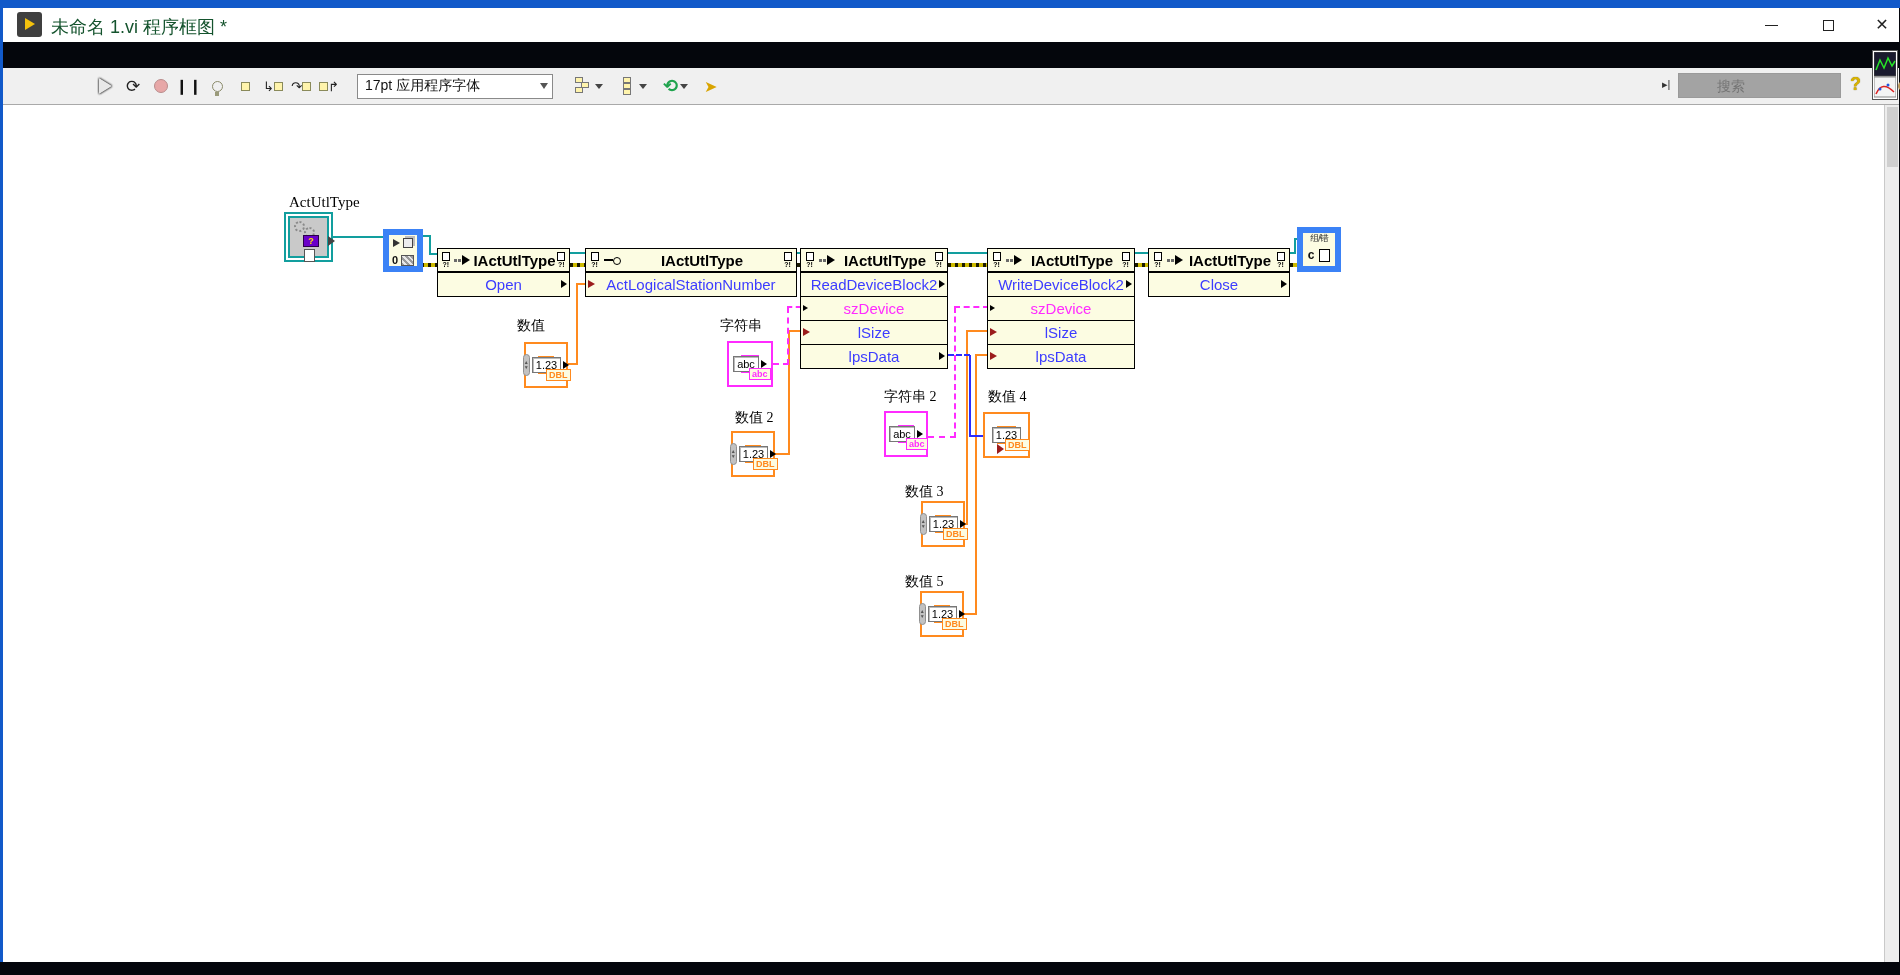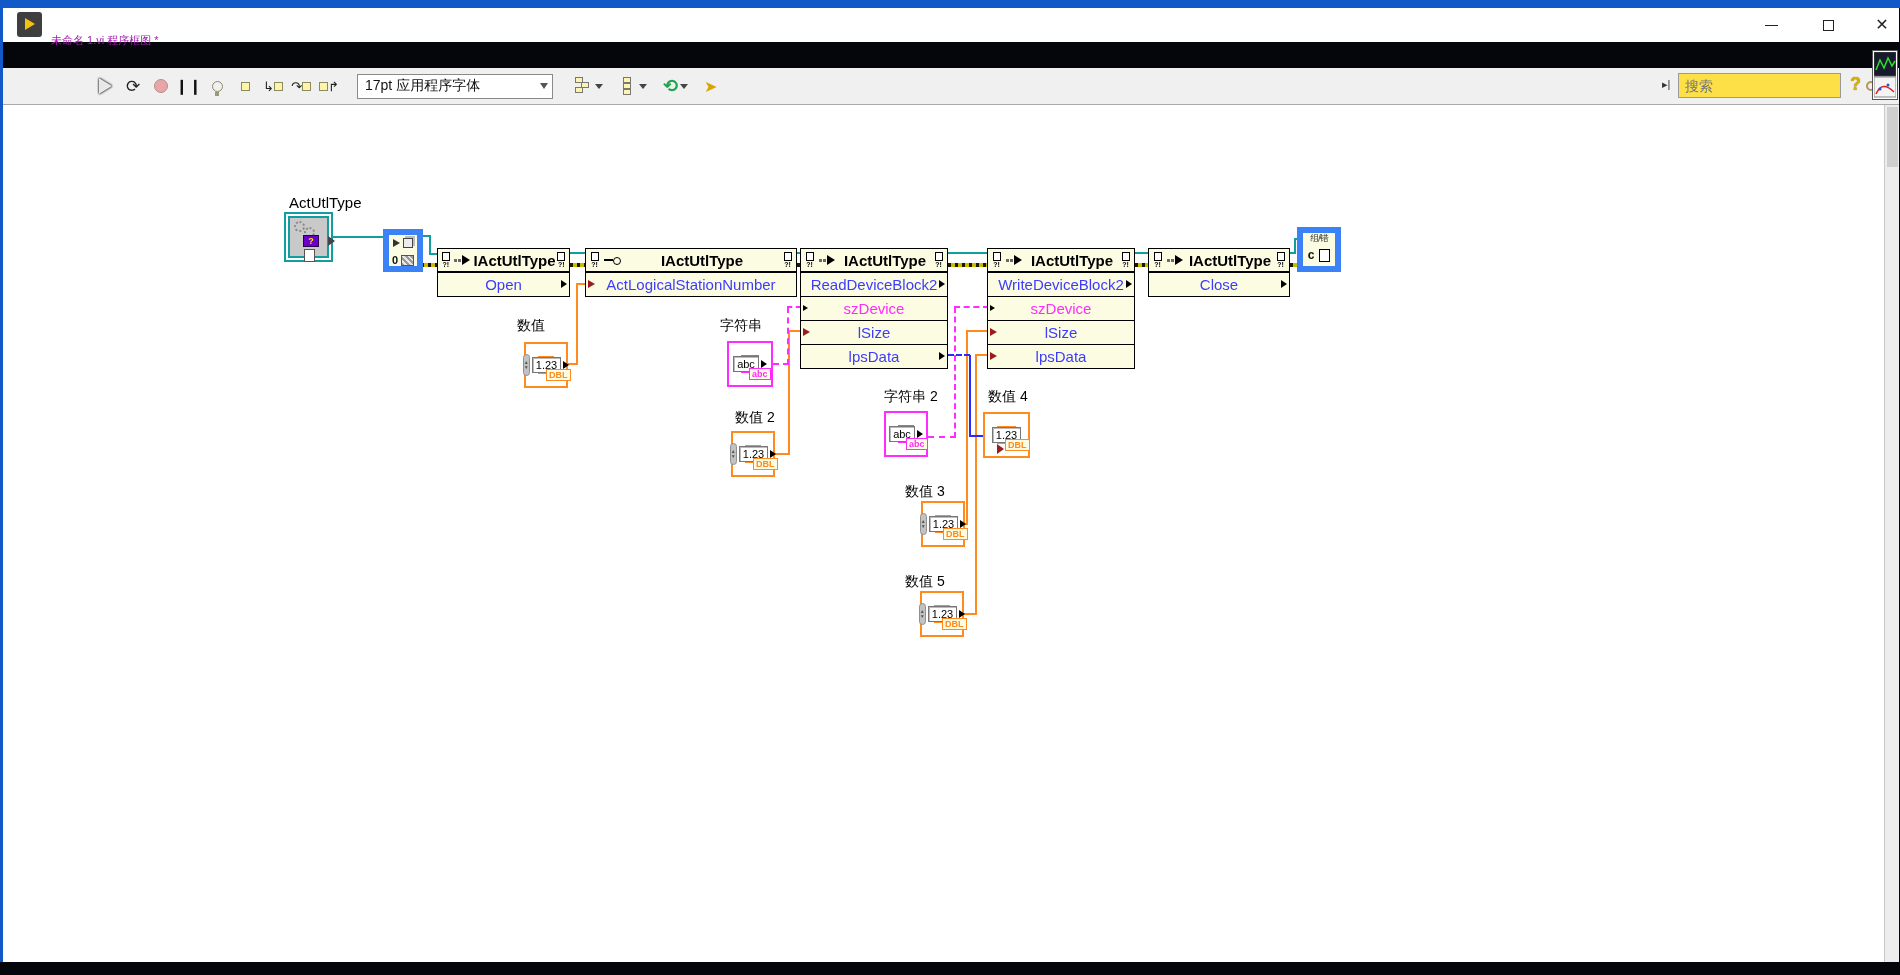--- a/index.html
+++ b/index.html
@@ -17,21 +17,21 @@
   html,body{width:1900px;height:975px;overflow:hidden;background:#04060C;
     font-family:"Liberation Sans","DejaVu Sans",sans-serif;}
   #stage{position:absolute;left:0;top:0;width:1900px;height:975px;}
 
   
   .accent-top{position:absolute;left:0;top:0;width:1900px;height:8px;background:var(--title-blue);}
   .left-border{position:absolute;left:0;top:8px;width:3px;height:954px;background:var(--title-blue);}
   .titlebar{position:absolute;left:3px;top:8px;width:1896px;height:34px;background:#FFFFFF;}
   .lv-logo{position:absolute;left:14px;top:4px;width:25px;height:25px;background:#3F3F3F;border-radius:3px;}
   .lv-logo .tri{position:absolute;left:8px;top:6px;width:0;height:0;border-left:10px solid #F4C20D;border-top:6px solid transparent;border-bottom:6px solid transparent;}
-  .title-text{position:absolute;left:48px;top:7px;font-size:11px;color:#a21caf;margin-top:18px;}
+  .title-text{position:absolute;left:48px;top:7px;font-size:18px;color:#14532d;}
   .winbtn{position:absolute;top:0;width:46px;height:34px;display:flex;align-items:center;justify-content:center;color:#222;font-size:15px;}
   .winbtn .dash{width:13px;height:0;border-top:1.5px solid #222;}
   .winbtn .sq{width:11px;height:11px;border:1.5px solid #222;}
   .winbtn .xx{font-size:16px;line-height:16px;}
 
   .menubar{position:absolute;left:3px;top:42px;width:1896px;height:26px;background:var(--chrome-gray);
     border-bottom:1px solid #D8D8D8;display:flex;align-items:center;padding-left:12px;gap:0;}
   .menu-item{font-size:15px;color:#111;padding:3px 11px;cursor:default;}
 
   .toolbar{position:absolute;left:3px;top:68px;width:1896px;height:37px;background:var(--chrome-gray);
@@ -48,35 +48,35 @@
     margin:0 14px;font-size:14px;color:#111;padding-left:7px;position:relative;}
   .fontsel .dd{position:absolute;right:4px;top:8px;width:0;height:0;border-top:6px solid #555;border-left:4px solid transparent;border-right:4px solid transparent;}
   .tb-dd{display:flex;align-items:center;gap:2px;margin:0 8px;}
   .tb-dd .dd{width:0;height:0;border-top:5px solid #444;border-left:4px solid transparent;border-right:4px solid transparent;}
   .icon-stack{position:relative;width:18px;height:18px;}
   .icon-stack i{position:absolute;width:8px;height:6px;background:#FFF4AC;border:1px solid #777;}
   .cleanup{color:#1FA34D;font-size:18px;font-weight:bold;}
   .reorder{color:#D9A400;font-size:16px;font-weight:bold;}
 
   .search-expander{position:absolute;left:1662px;top:78px;font-size:11px;color:#333;}
-  .searchbox{position:absolute;left:1678px;top:73px;width:163px;height:25px;background:#fde047;border:1px solid #9a9a9a;
-    display:flex;align-items:center;}
+  .searchbox{position:absolute;left:1678px;top:73px;width:163px;height:25px;background:#a3a3a3;border:1px solid #9a9a9a;
+    display:flex;align-items:center;padding-left:32px;}
   .searchbox input{border:0;outline:0;flex:1;font-size:14px;color:#333;padding-left:6px;font-family:inherit;background:transparent;}
   .mag{width:10px;height:10px;border:2px solid #B89557;border-radius:50%;position:relative;margin-right:10px;flex:none;}
   .mag::after{content:"";position:absolute;left:8px;top:8px;width:7px;height:2.5px;background:#B89557;transform:rotate(40deg);border-radius:2px;}
   .helpq{position:absolute;left:1850px;top:74px;font-size:18px;font-weight:bold;color:#D9B300;text-shadow:0 0 1px #6a5a00;}
   .vi-icon{position:absolute;left:1872px;top:50px;width:26px;height:50px;background:#fff;border:1px solid #555;padding:1px;}
 
   
   .diagram-bg{position:absolute;left:3px;top:105px;width:1881px;height:857px;background:#FFFFFF;}
   .vscroll{position:absolute;left:1884px;top:105px;width:15px;height:857px;background:#EDEDED;border-left:1px solid #C9C9C9;}
   .vscroll .thumb{position:absolute;left:2px;top:2px;width:11px;height:60px;background:#CFCFCF;}
   .bottom-strip{position:absolute;left:0;top:962px;width:1900px;height:13px;background:#04060C;}
 
-  .lbl{position:absolute;font-size:14px;color:#000;white-space:nowrap;}
+  .lbl{position:absolute;font-size:14px;color:#000;white-space:nowrap;font-family:Liberation Serif, serif;}
 
   
   .wh{position:absolute;height:2px;}
   .wv{position:absolute;width:2px;}
   .w-teal{background:var(--refnum-teal);}
   .w-org{background:var(--num-orange);}
   .w-blue{background:var(--int-blue);}
   .w-err{position:absolute;height:4px;background:repeating-linear-gradient(90deg,#1a1a00 0 3px,var(--err-dk) 3px 7px);}
   .w-mag-h{position:absolute;height:0;border-top:2px dashed var(--string-pink);}
   .w-mag-v{position:absolute;width:0;border-left:2px dashed var(--string-pink);}

